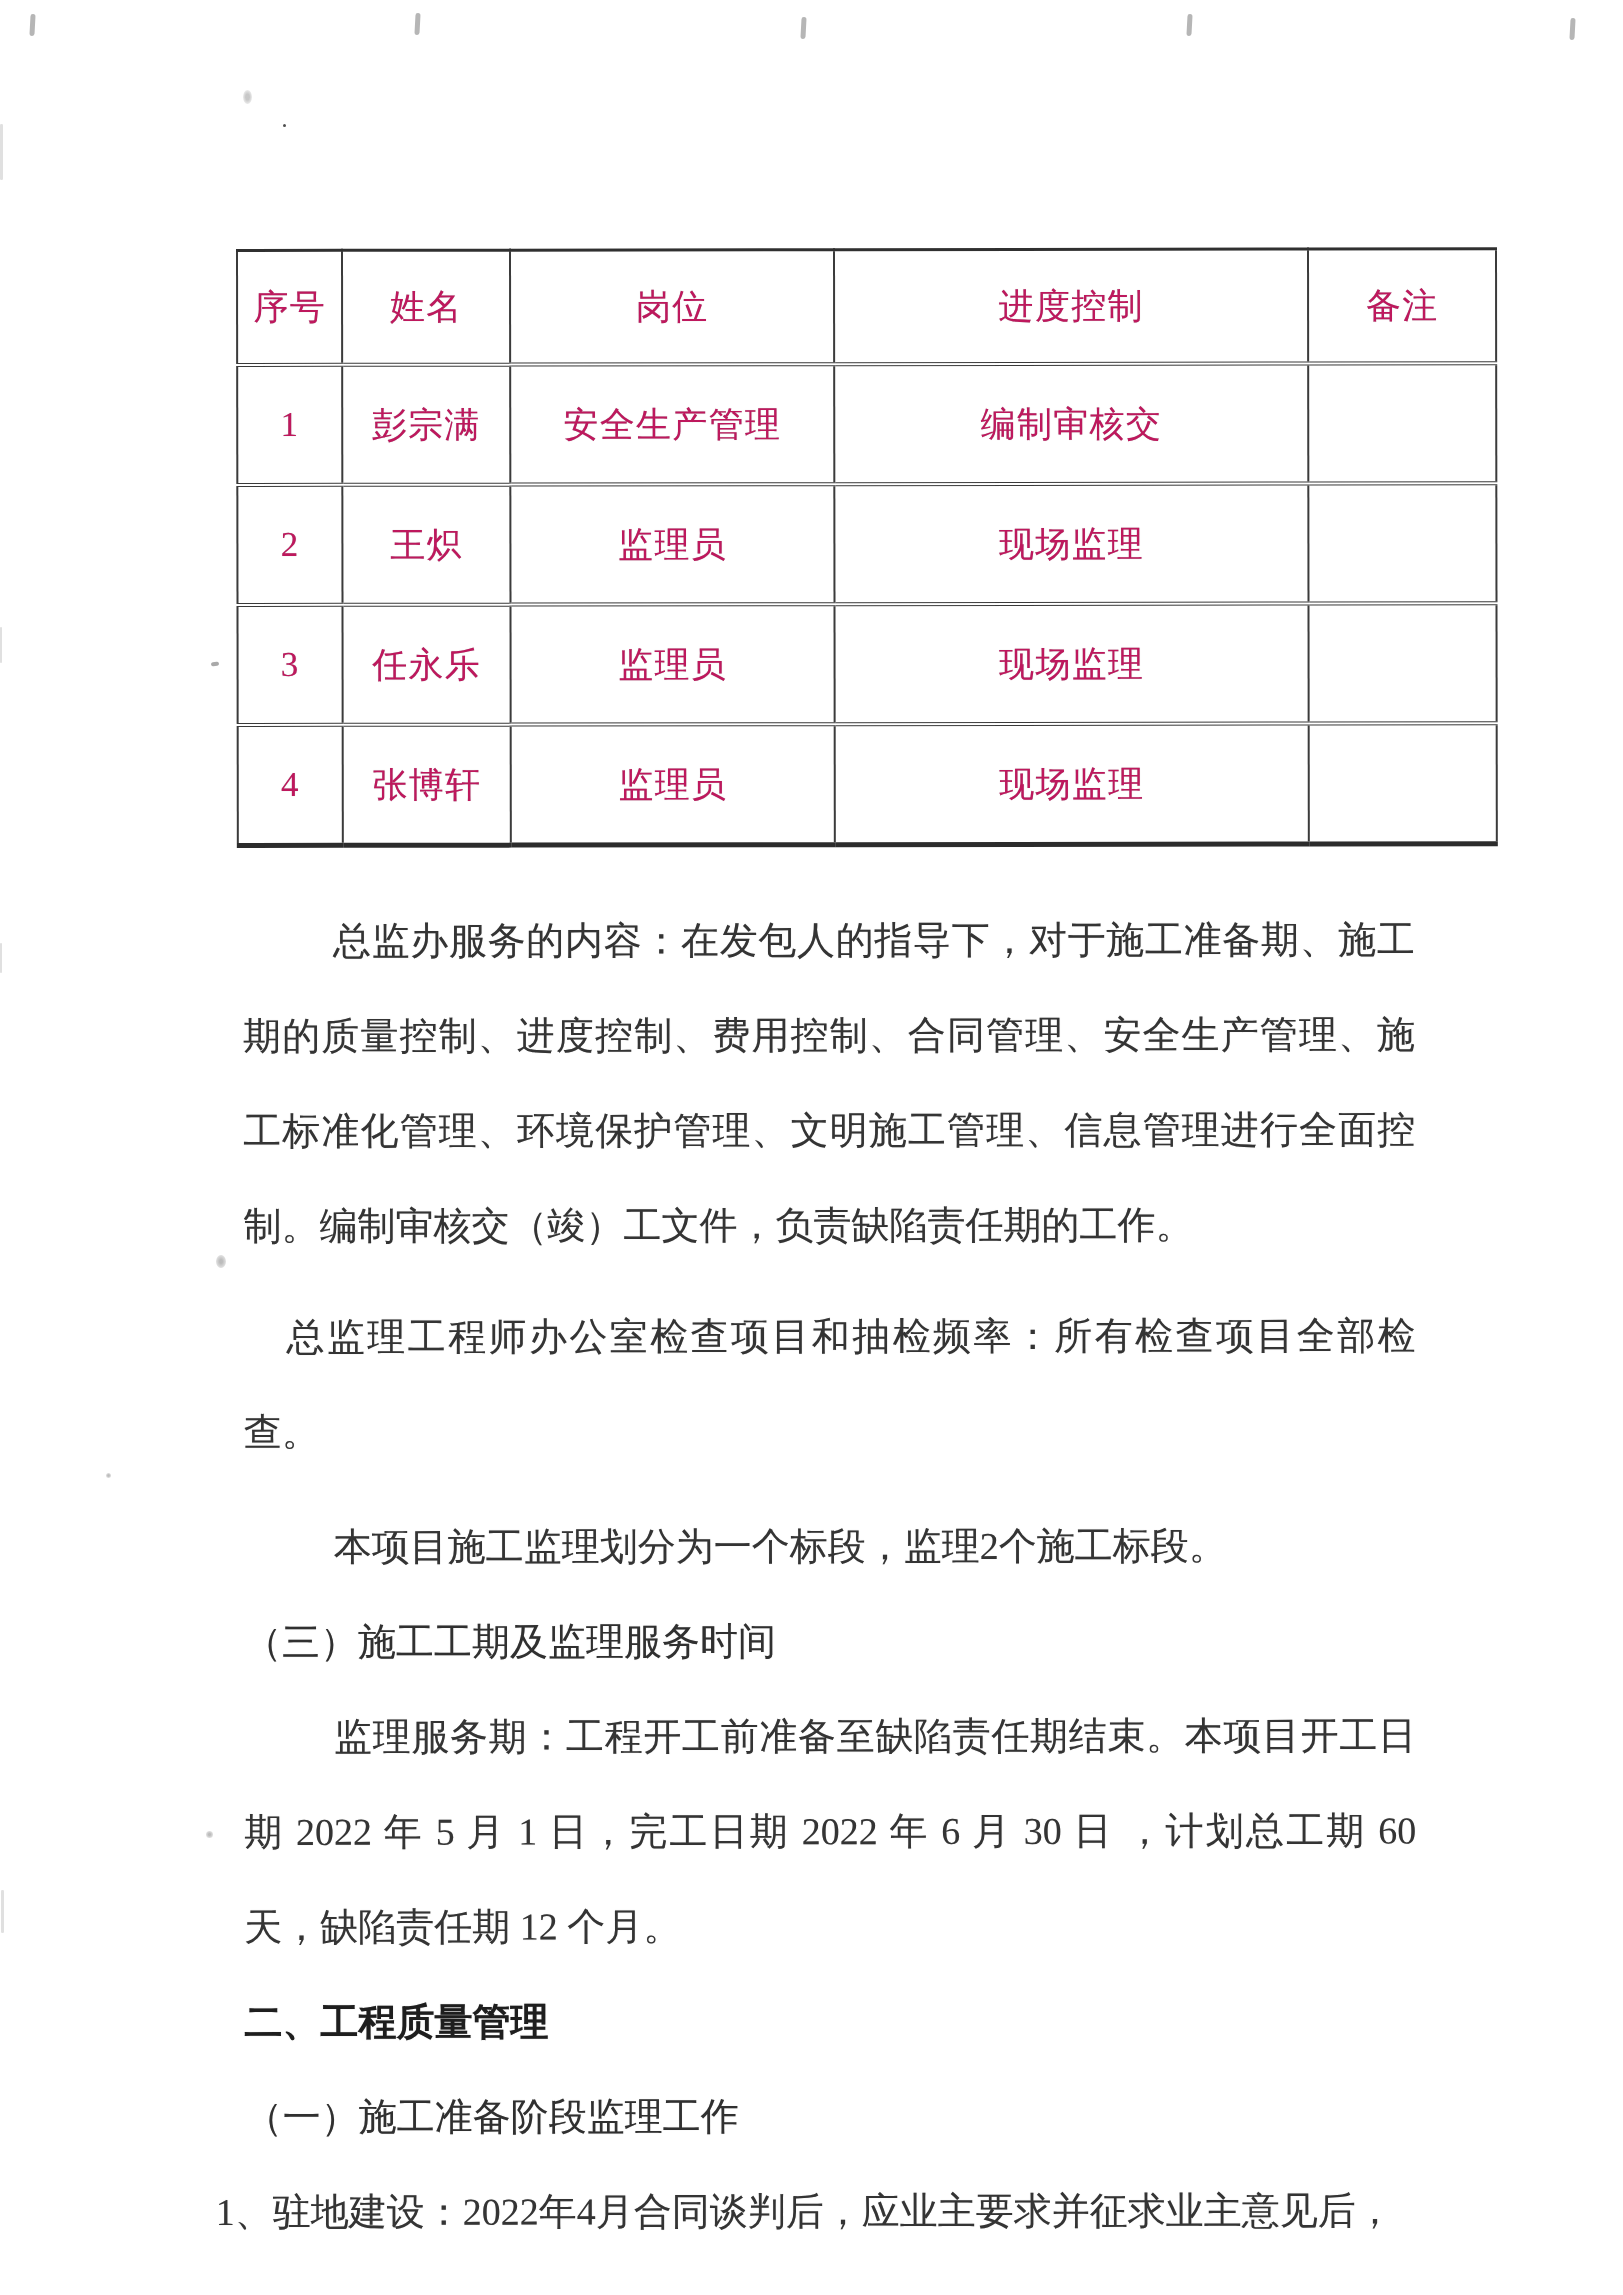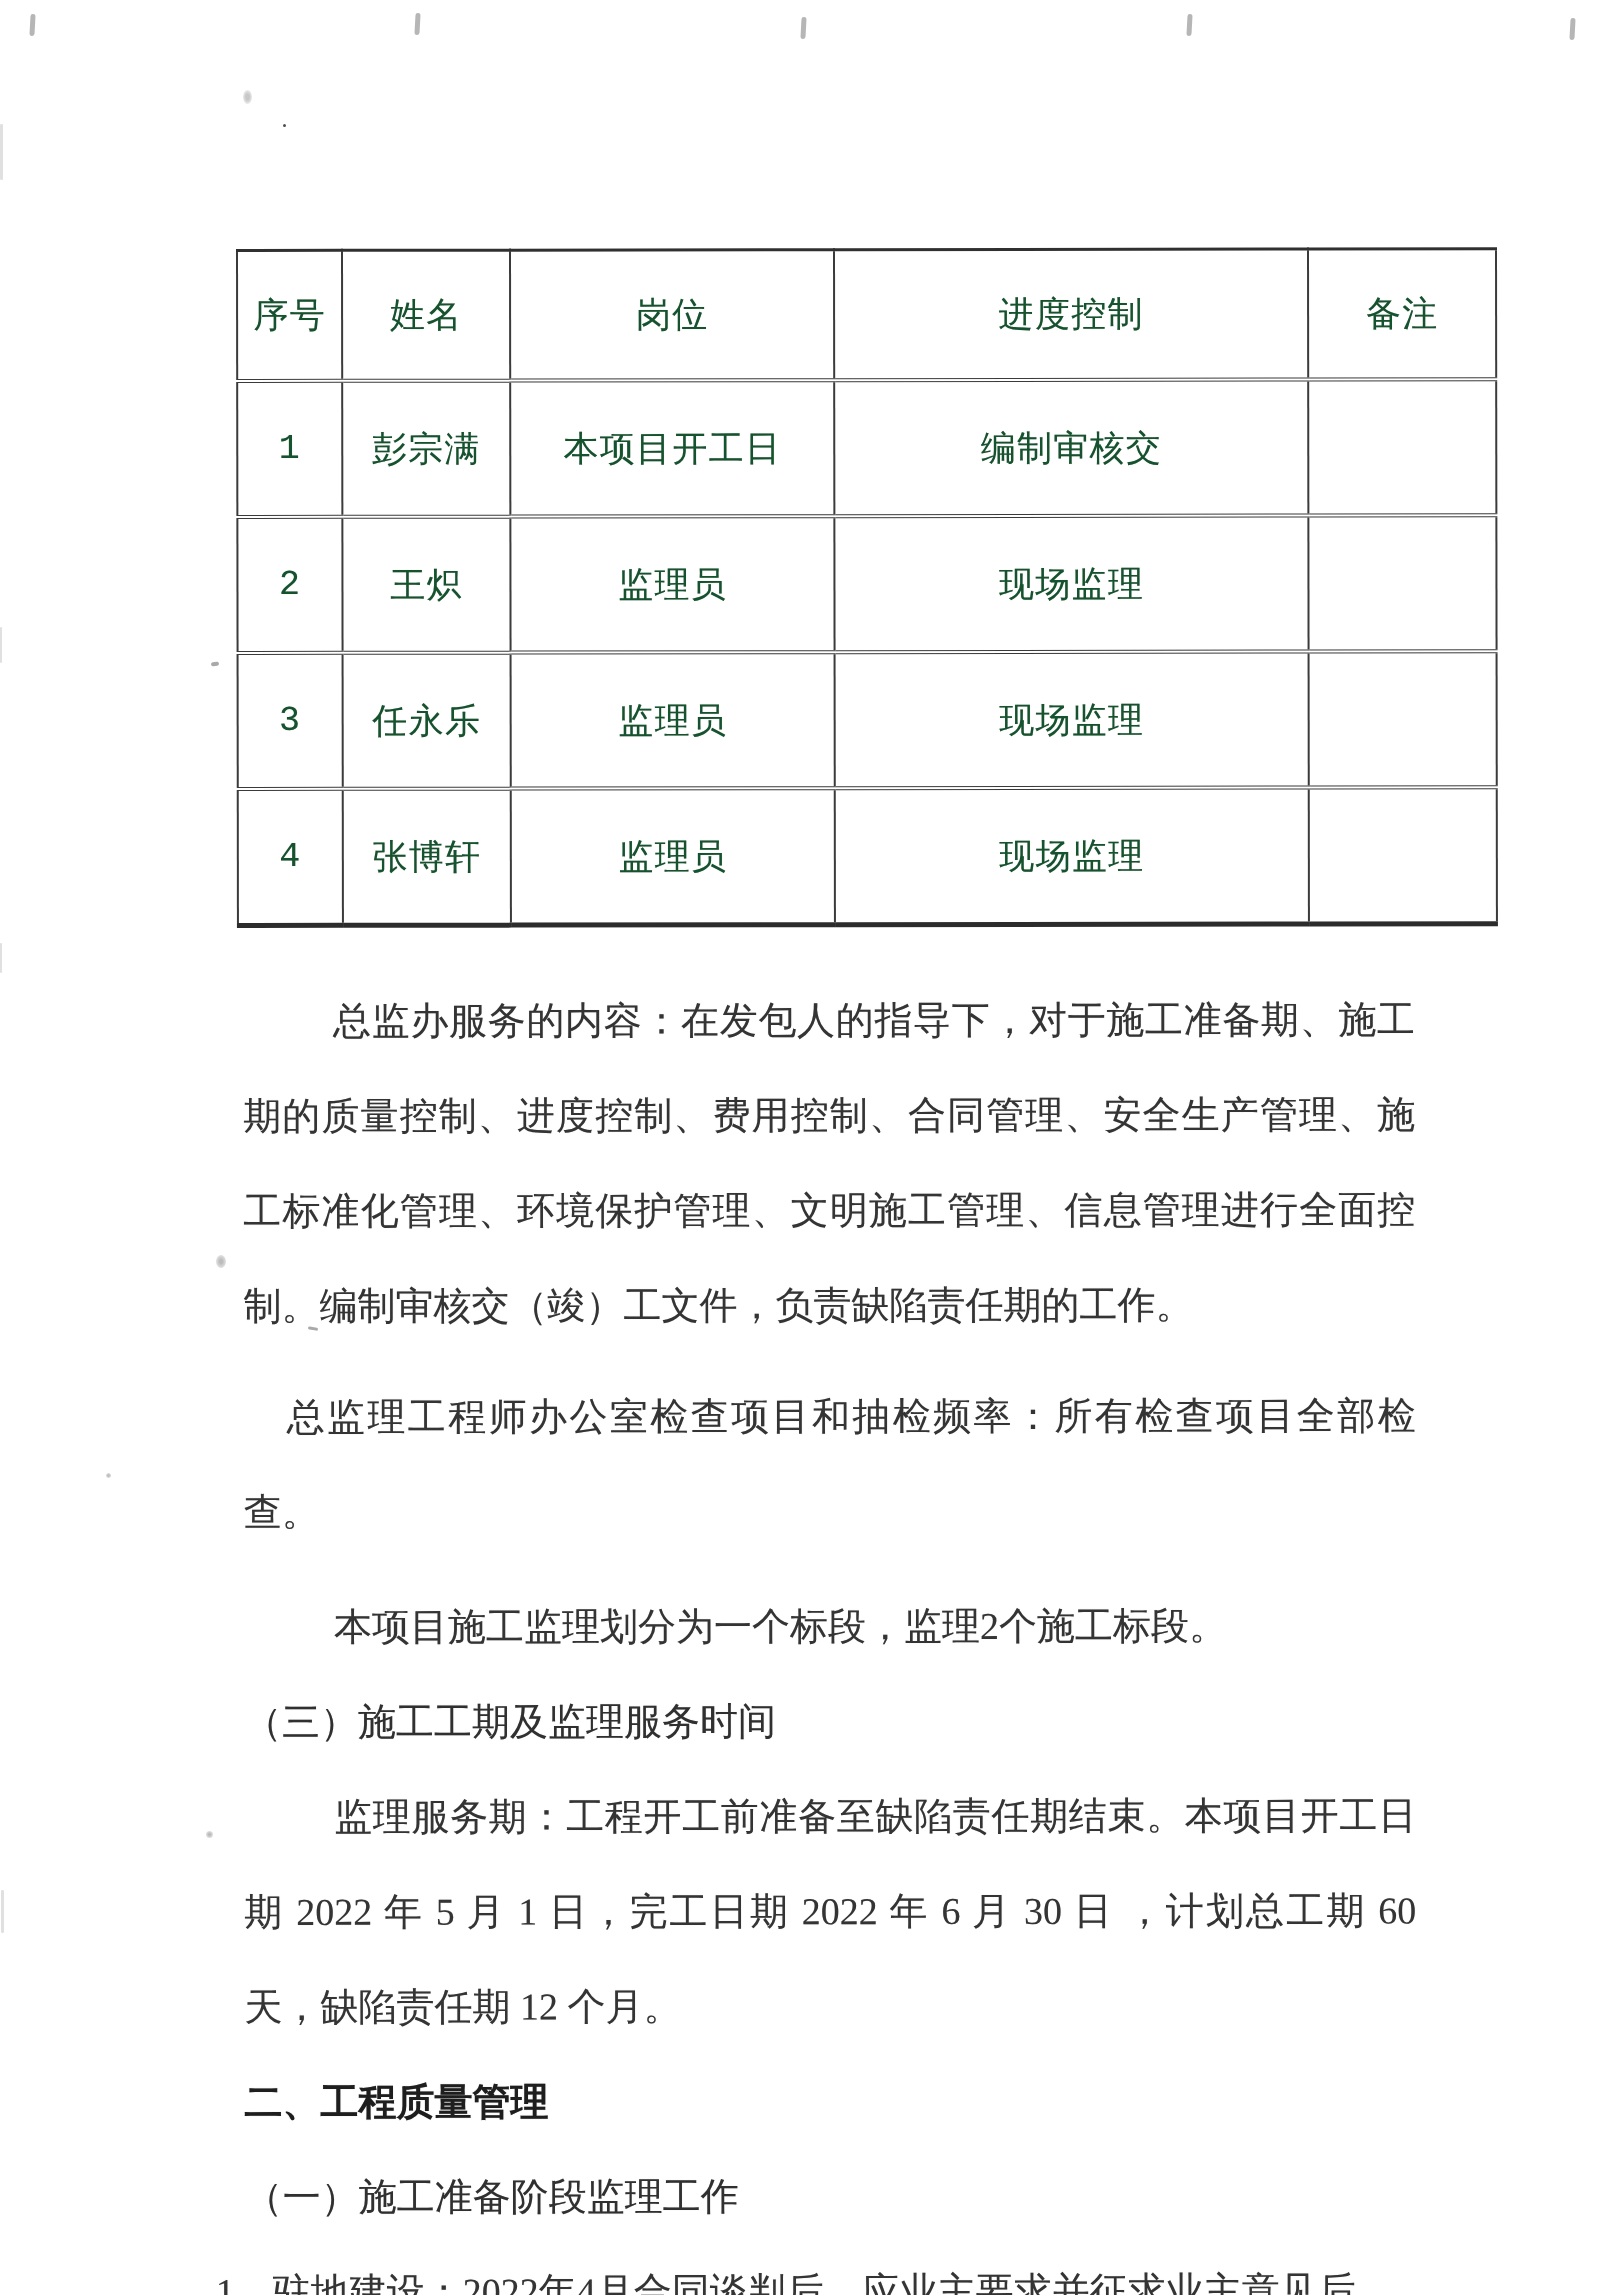--- a/index.html
+++ b/index.html
@@ -32,25 +32,24 @@
     margin-left: -5.9px;
     background: #ffffff;
   }
   table.doc-table td {
     border-left: 2px solid #3b3b3b;
     border-right: 2px solid #3b3b3b;
     border-bottom: 4.6px double #3a3a3a;
     text-align: center;
     vertical-align: middle;
     font-size: 35px;
-    color: #14532d;
+    color: #be185d;
     text-shadow: 0 0 0.7px rgba(70,70,70,0.45);
     letter-spacing: 1.3px;
-    padding: 12px;
-    font-family: Liberation Mono, monospace;
+    padding: 4px;
   }
   table.doc-table { border-top: 3.3px solid #303030; border-bottom: 5.2px solid #2c2c2c; border-left: 2px solid #3b3b3b; border-right: 2px solid #3b3b3b; }
   table.doc-table tr.thead td { height: 103px; }
   table.doc-table tr.trow td { height: 108px; }
   table.doc-table tr.row-last td { border-bottom: 5.2px solid #2c2c2c; }
   
   .line {
     font-size: 38px;
     line-height: 95px;
     height: 95px;
@@ -120,21 +119,21 @@
           <tr class="thead">
         <td>序号</td>
         <td>姓名</td>
         <td>岗位</td>
         <td>进度控制</td>
         <td>备注</td>
       </tr>
       <tr class="trow">
         <td>1</td>
         <td>彭宗满</td>
-        <td>本项目开工日</td>
+        <td>安全生产管理</td>
         <td>编制审核交</td>
         <td></td>
       </tr>
       <tr class="trow">
         <td>2</td>
         <td>王炽</td>
         <td>监理员</td>
         <td>现场监理</td>
         <td></td>
       </tr>

